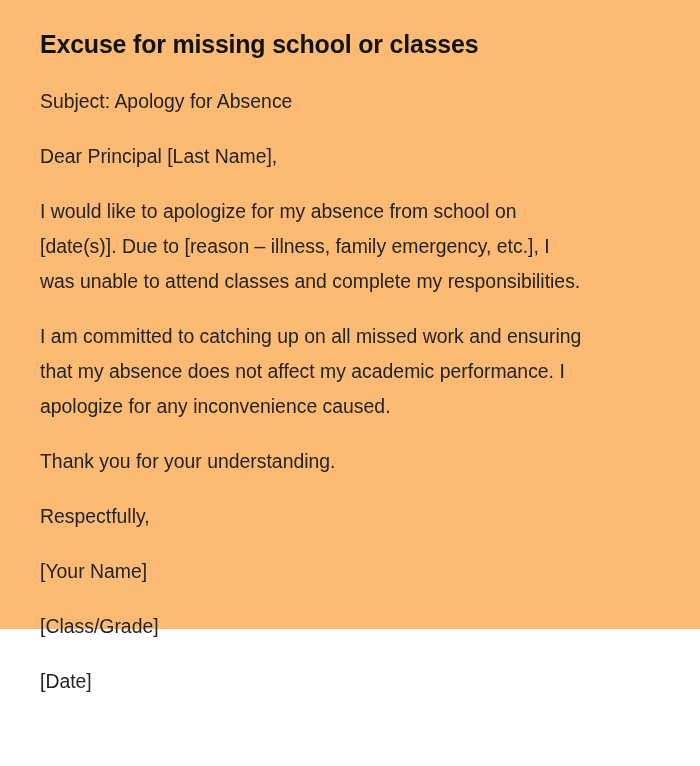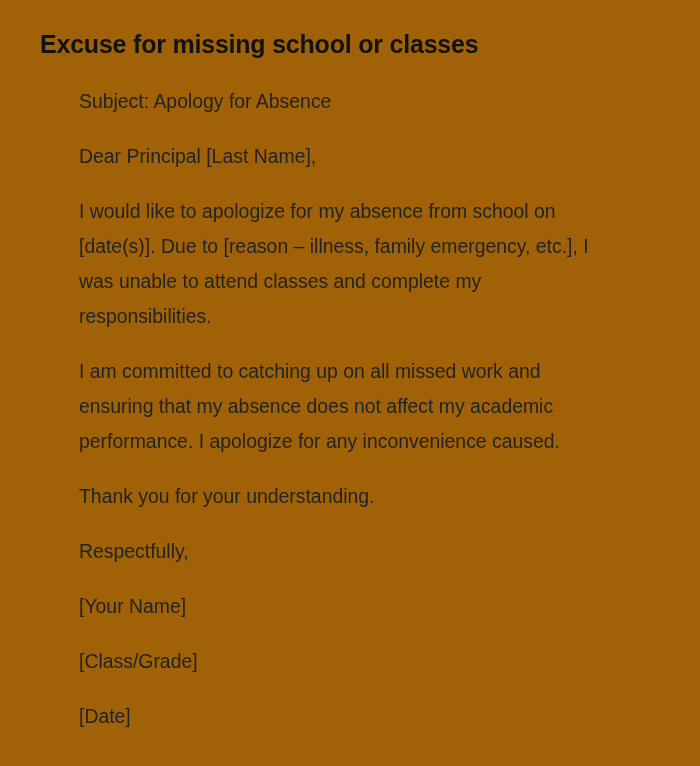--- a/index.html
+++ b/index.html
@@ -14,41 +14,40 @@
     height: 766px;
     overflow: hidden;
     font-family: "Liberation Sans", "DejaVu Sans", sans-serif;
     color: #202124;
     -webkit-font-smoothing: antialiased;
   }
 
   .page {
     box-sizing: border-box;
     width: 700px;
-    height: 766px;
-    background: #a16207;
+    height: 629px;
+    background: #fdba74;
     padding: 28px 95px 0 40px;
   }
 
   .doc-title {
     margin: 0 0 24px 0;
     padding: 0;
     font-size: 26px;
     line-height: 32px;
     font-weight: 700;
     letter-spacing: -0.2px;
     color: #111214;
     font-stretch: condensed;
     transform: scaleX(0.96);
     transform-origin: left center;
   }
 
   .body-block {
     display: block;
-    margin-left: 39px;
   }
 
   .doc-para {
     margin: 0 0 20px 0;
     padding: 0;
     font-size: 20px;
     line-height: 35px;
     font-weight: 400;
     color: #212326;
     max-width: 566px;

